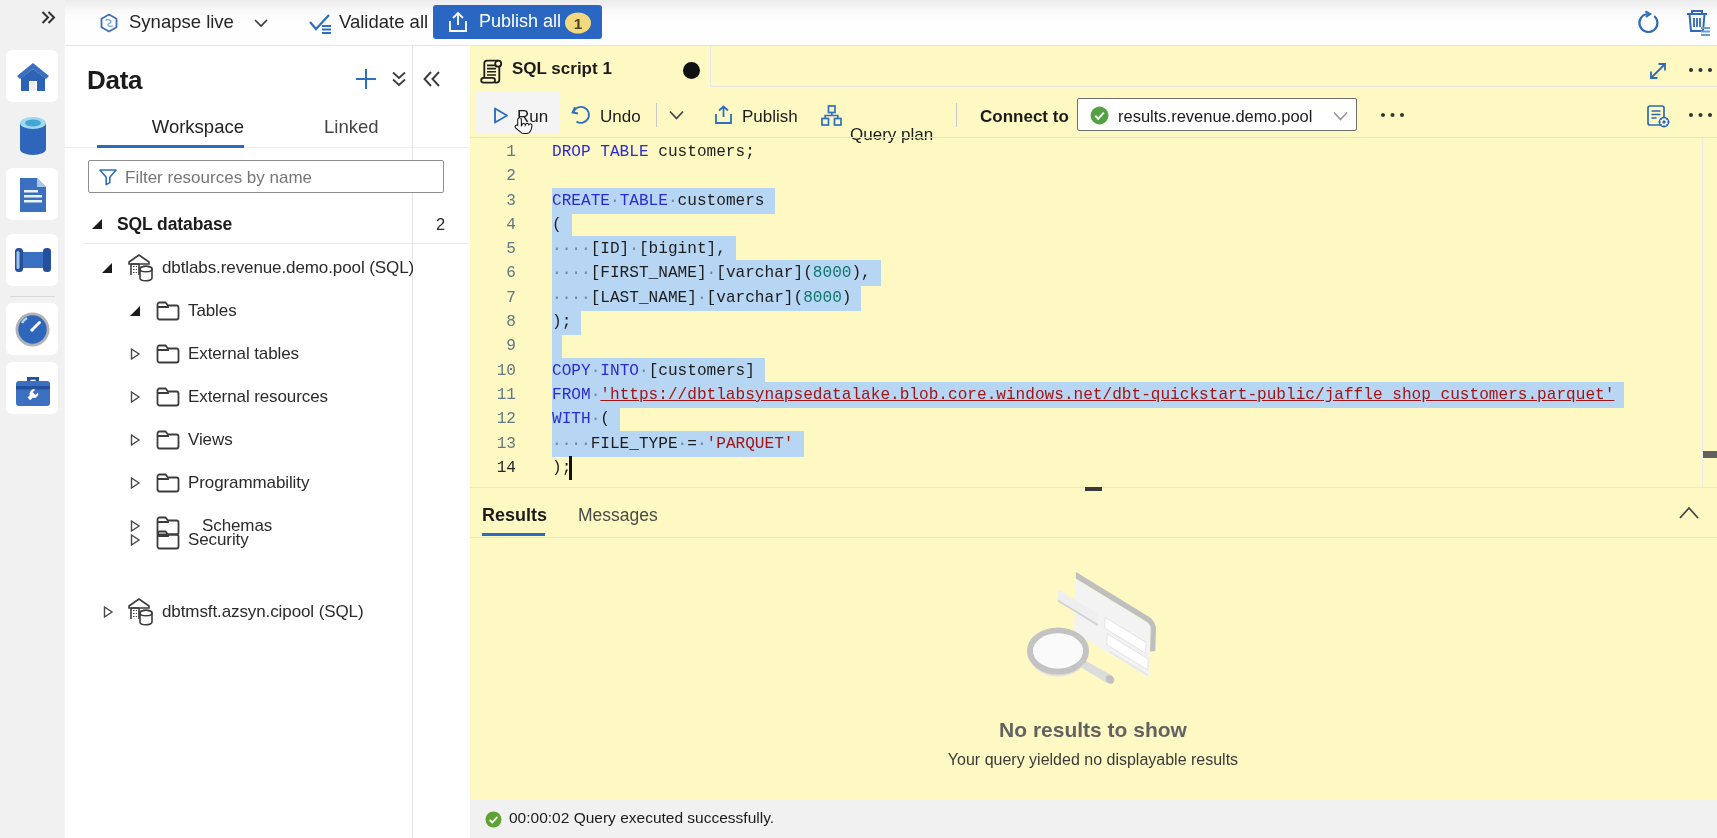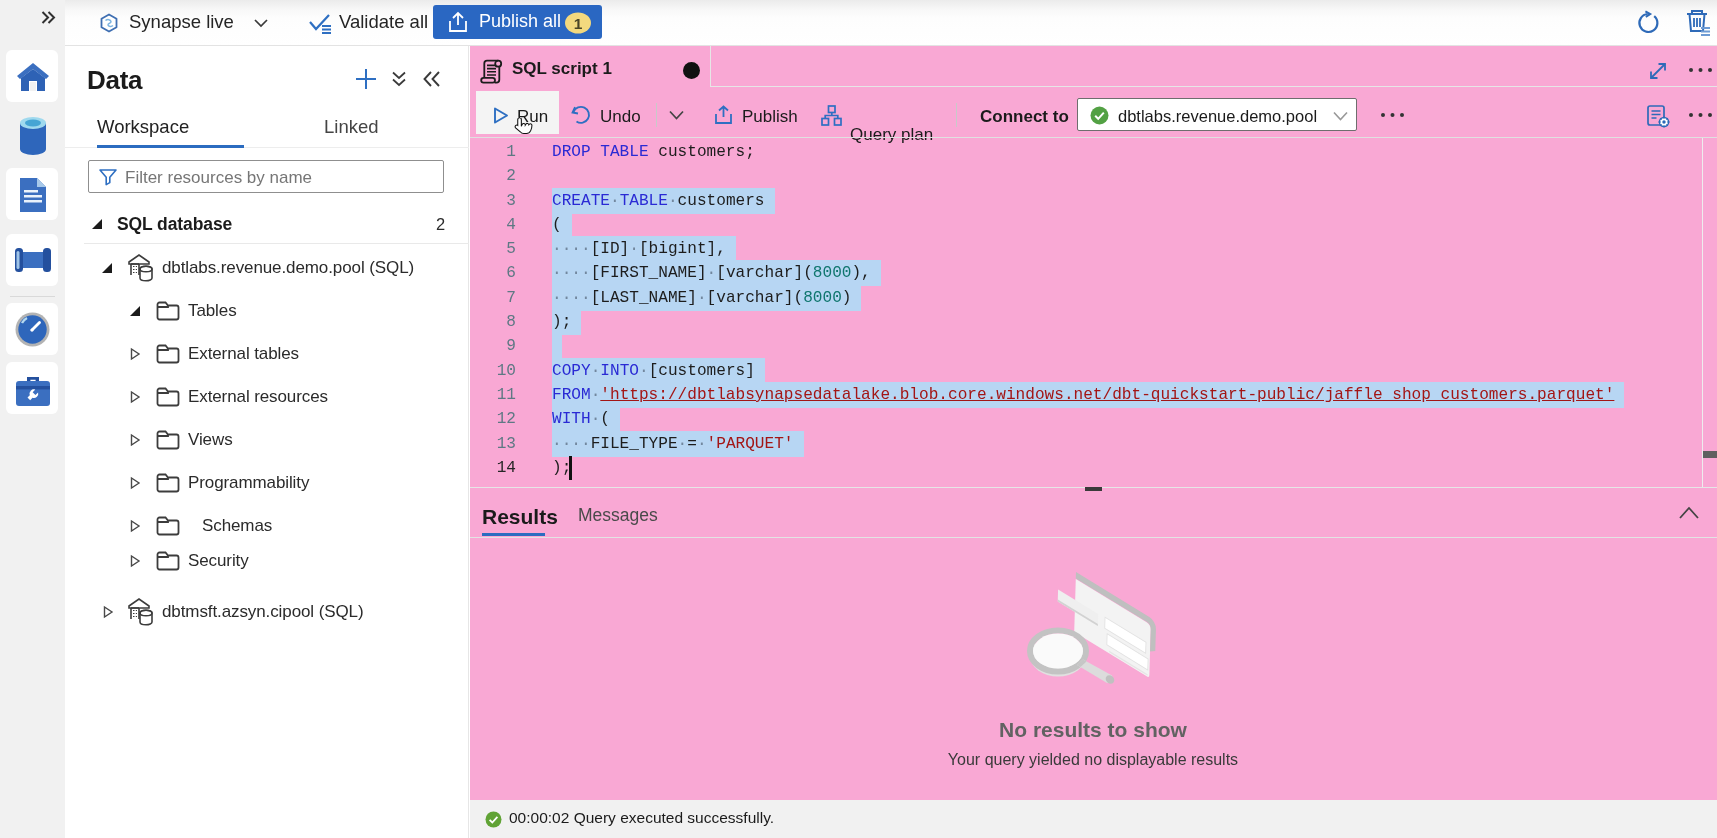--- a/index.html
+++ b/index.html
@@ -6,26 +6,26 @@
   html,body { width:1717px; height:838px; overflow:hidden; background:#fff;
     font-family:"Liberation Sans", sans-serif; }
   .abs { position:absolute; }
   svg { display:block; }
   
   #topbar { position:absolute; left:65px; top:0; width:1652px; height:46px; background:linear-gradient(180deg,#ebebeb 0,#f8f8f8 10px,#fdfdfd 18px,#fff 100%); border-bottom:1px solid #e3e3e3; }
   
   #rail { position:absolute; left:0; top:0; width:65px; height:838px; background:#f1f1f1; }
   .cell { position:absolute; left:6px; width:52px; height:52px; background:#fff; border-radius:6px; }
   
-  #panel { position:absolute; left:65px; top:46px; width:404px; height:792px; background:#fff; border-right:1px solid #e6e6e6; }
+  #panel { position:absolute; left:65px; top:46px; width:348px; height:792px; background:#fff; border-right:1px solid #e6e6e6; }
   .trow { position:absolute; left:0; width:404px; height:43px; }
   .tlabel { position:absolute; top:50%; transform:translateY(-50%); font-size:17px; color:#2b2b2b; white-space:nowrap; letter-spacing:-0.1px;}
   .tri-c { position:absolute; top:50%; transform:translateY(-50%); }
   
-  #main { position:absolute; left:470px; top:46px; width:1247px; height:792px; background:#f9a8d4; }
+  #main { position:absolute; left:470px; top:46px; width:1247px; height:792px; background:#fef9c3; }
   .hair { position:absolute; background:#e6e6e6; }
   
   #gutter { position:absolute; left:470px; top:140px; width:46px; text-align:right;
      font:16.1px/24.3px "Liberation Mono", monospace; color:#5e7884; }
   #code { position:absolute; left:552px; top:140px; font:16.1px/24.3px "Liberation Mono", monospace; color:#1d1d1d; white-space:pre; }
   #code .k { color:#2a2ad4; }
   #code .s { color:#a31515; }
   #code .n { color:#0f766e; }
   #code .sel { background:#b7d6f3; padding-top:4px; padding-bottom:4px; }
   #code .nl { padding-right:10px; }
@@ -129,21 +129,21 @@
   <svg class="abs" style="left:289px;top:21px" width="24" height="24" viewBox="0 0 24 24">
       <path d="M12 2 v20 M2 12 h20" stroke="#2e6fc2" stroke-width="2"></path>
     </svg>
   <svg class="abs" style="left:325px;top:24px" width="18" height="18" viewBox="0 0 18 18">
       <path d="M3 2.5 L9 8 L15 2.5 M3 9.5 L9 15 L15 9.5" stroke="#3a3a3a" stroke-width="1.7" fill="none"></path>
     </svg>
   <svg class="abs" style="left:357px;top:24px" width="20" height="18" viewBox="0 0 20 18">
       <path d="M9 2 L2.5 9 L9 16 M17 2 L10.5 9 L17 16" stroke="#3a3a3a" stroke-width="1.9" fill="none"></path>
     </svg>
 
-  <div class="abs" style="left:32px;top:70px;width:147px;text-align:left;font-size:18.5px;color:#222;">Workspace</div>
+  <div class="abs" style="left:32px;top:70px;width:147px;text-align:right;font-size:18.5px;color:#222;">Workspace</div>
   <div class="abs" style="left:259px;top:70px;font-size:18.5px;color:#444;">Linked</div>
   <div class="abs" style="left:0px;top:101px;width:404px;height:1px;background:#ededed;"></div>
   <div class="abs" style="left:32px;top:99px;width:147px;height:3px;background:#2b6cc0;"></div>
 
   <div class="abs" style="left:23px;top:114px;width:356px;height:33px;border:1px solid #8f8f8f;border-radius:2px;background:#fff;"></div>
   <svg class="abs" style="left:33px;top:121px" width="20" height="20" viewBox="0 0 20 20">
       <path d="M2 3 h16 l-6.2 7.2 v5.4 l-3.6 2 v-7.4 z" stroke="#2e6fc2" stroke-width="1.6" fill="none" stroke-linejoin="round"></path>
     </svg>
   <div class="abs" style="left:60px;top:122px;font-size:17px;color:#767676;">Filter resources by name</div>
 
@@ -215,21 +215,21 @@
   </div>
   <div class="trow" style="top:458.5px;">
     <svg class="tri-c" style="left:65px" width="11" height="13" viewBox="0 0 11 13">
         <path d="M1.5 1.5 L9 6.5 L1.5 11.5 Z" fill="none" stroke="#4a4a4a" stroke-width="1.4"></path>
       </svg>
     <svg class="tri-c" style="left:91px" width="24" height="20" viewBox="0 0 24 20">
         <path d="M1.5 3.5 a2 2 0 0 1 2 -2 h6 l2.5 3 h8.5 a2 2 0 0 1 2 2 v10 a2 2 0 0 1 -2 2 h-17 a2 2 0 0 1 -2 -2 z M1.5 6 h10.5 l0 -1.5" fill="none" stroke="#3c3c3c" stroke-width="1.8"></path>
       </svg>
     <div class="tlabel" style="left:137px;">Schemas</div>
   </div>
-  <div class="trow" style="top:493px;padding-left:28px;">
+  <div class="trow" style="top:472px;padding-left:28px;">
     <svg class="tri-c" style="left:65px" width="11" height="13" viewBox="0 0 11 13">
         <path d="M1.5 1.5 L9 6.5 L1.5 11.5 Z" fill="none" stroke="#4a4a4a" stroke-width="1.4"></path>
       </svg>
     <svg class="tri-c" style="left:91px" width="24" height="20" viewBox="0 0 24 20">
         <path d="M1.5 3.5 a2 2 0 0 1 2 -2 h6 l2.5 3 h8.5 a2 2 0 0 1 2 2 v10 a2 2 0 0 1 -2 2 h-17 a2 2 0 0 1 -2 -2 z M1.5 6 h10.5 l0 -1.5" fill="none" stroke="#3c3c3c" stroke-width="1.8"></path>
       </svg>
     <div class="tlabel" style="left:123px;">Security</div>
   </div>
   <div class="trow" style="top:544.5px;">
     <svg class="tri-c" style="left:38px" width="11" height="13" viewBox="0 0 11 13">
@@ -297,21 +297,21 @@
     <path d="M11.8 8.5 v3 M5.2 14.5 v-3 h12.6 v3" stroke="#2e6fc2" stroke-width="1.7" fill="none"></path>
   </svg>
   <div class="abs" style="left:380px;top:61px;font-size:17px;color:#1b1b1b;margin-top:18px;">Query plan</div>
   <div class="abs" style="left:486px;top:57px;width:1px;height:24px;background:#c9c9c9;"></div>
   <div class="abs" style="left:510px;top:61px;font-size:17px;font-weight:700;color:#1b1b1b;">Connect to</div>
   <div class="abs" style="left:607px;top:52px;width:280px;height:33px;border:1px solid #6e6e6e;border-radius:2px;background:#fff;"></div>
   <svg class="abs" style="left:620px;top:60px" width="19" height="19" viewBox="0 0 19 19">
     <circle cx="9.5" cy="9.5" r="9" fill="#53a144"></circle>
     <path d="M5.2 9.8 L8.2 12.8 L13.8 6.6" stroke="#fff" stroke-width="2" fill="none"></path>
   </svg>
-  <div class="abs" style="left:648px;top:61px;font-size:16.5px;color:#1b1b1b;">dbtlabs.revenue.demo.pool</div>
+  <div class="abs" style="left:648px;top:61px;font-size:16.5px;color:#1b1b1b;">results.revenue.demo.pool</div>
   <svg class="abs" style="left:862px;top:64px" width="17" height="13" viewBox="0 0 17 13">
       <path d="M2 2.5 L8.5 9.5 L15 2.5" stroke="#999" stroke-width="1.6" fill="none"></path>
     </svg>
   <svg class="abs" style="left:910px;top:66px" width="25" height="6" viewBox="0 0 25 6">
       <circle cx="3" cy="3" r="2" fill="#333"></circle>
       <circle cx="12.5" cy="3" r="2" fill="#333"></circle>
       <circle cx="22" cy="3" r="2" fill="#333"></circle>
     </svg>
   <svg class="abs" style="left:1176px;top:58px" width="24" height="24" viewBox="0 0 24 24">
     <rect x="2" y="2" width="16" height="19" rx="2" stroke="#2e6ab8" stroke-width="1.7" fill="none"></rect>
@@ -325,21 +325,21 @@
       <circle cx="12.5" cy="3" r="2" fill="#333"></circle>
       <circle cx="22" cy="3" r="2" fill="#333"></circle>
     </svg>
   <div class="hair" style="left:0;top:91px;width:1247px;height:1px;background:#e0e0e0;"></div>
 
   <div class="hair" style="left:1232px;top:92px;width:1px;height:349px;background:#ededed;"></div>
   <div class="abs" style="left:1233px;top:405px;width:14px;height:7px;background:#606060;"></div>
   <div class="hair" style="left:0;top:441px;width:1247px;height:1px;"></div>
   <div class="abs" style="left:615px;top:441px;width:17px;height:4px;background:#3a3a3a;"></div>
 
-  <div class="abs" style="left:12px;top:459px;font-size:21px;font-weight:700;color:#1b1b1b;">Results</div>
+  <div class="abs" style="left:12px;top:459px;font-size:18px;font-weight:700;color:#1b1b1b;">Results</div>
   <div class="abs" style="left:108px;top:459px;font-size:17.5px;color:#4a4a4a;">Messages</div>
   <div class="abs" style="left:12px;top:487px;width:63px;height:3px;background:#2b6cc0;"></div>
   <div class="hair" style="left:0;top:491px;width:1247px;height:1px;background:#e3e3e3;"></div>
   <svg class="abs" style="left:1208px;top:459px" width="22" height="16" viewBox="0 0 22 16">
       <path d="M2 13 L11 3 L20 13" stroke="#444" stroke-width="1.8" fill="none"></path>
     </svg>
 
   <svg class="abs" style="left:555px;top:514px" width="145" height="140" viewBox="0 0 145 140">
     <g transform="matrix(0.853,0.522,-0.03,1,51,12)">
       <path d="M0 7 h83 a5 5 0 0 1 5 5 v45 a3 3 0 0 1 -3 3 h-85 z" fill="#f3f3f3"></path>

